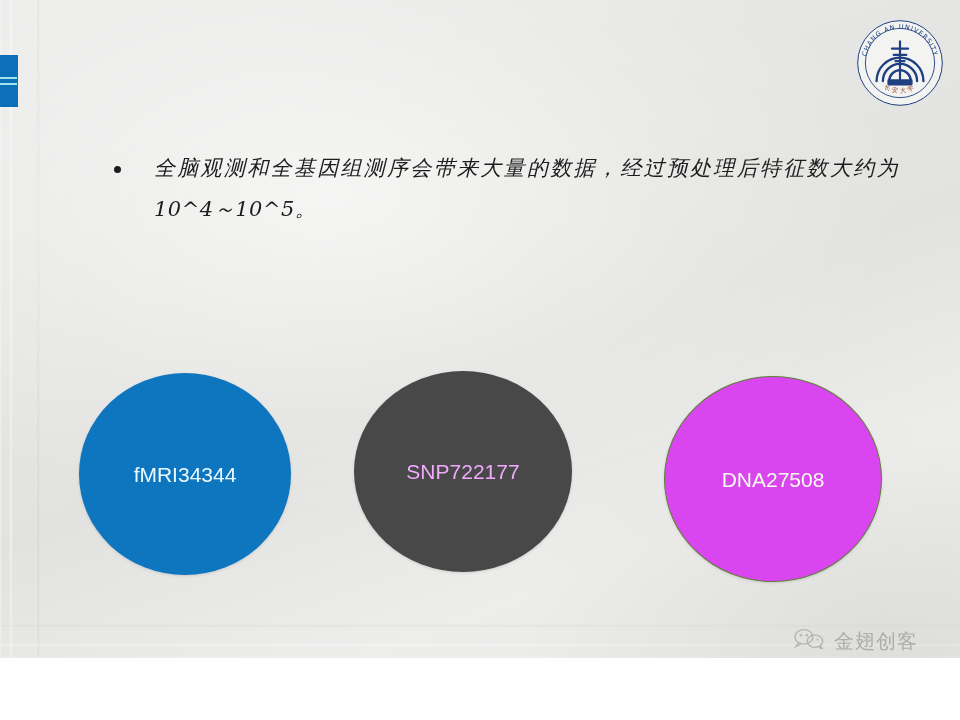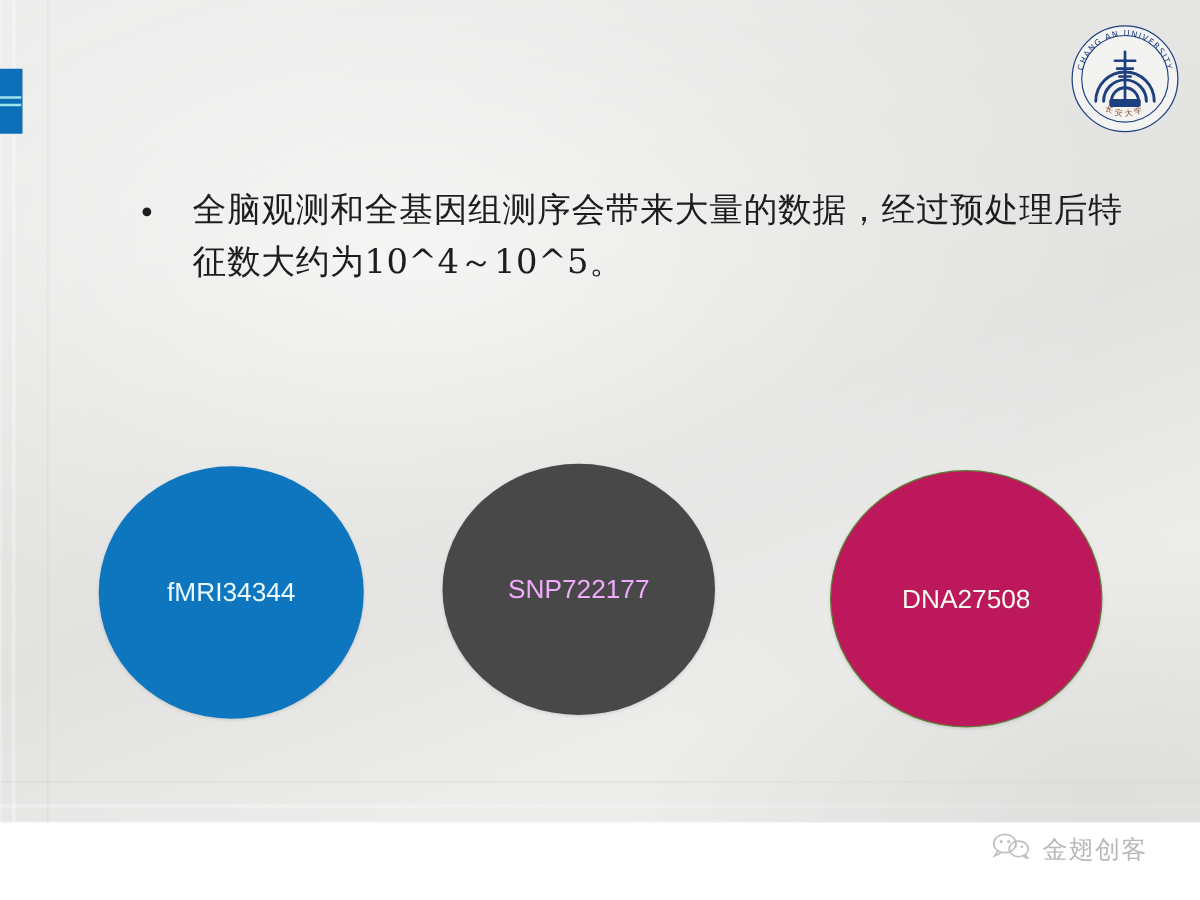--- a/index.html
+++ b/index.html
@@ -90,25 +90,26 @@
     top: 148px;
     width: 790px;
     margin: 0;
     padding: 0;
     list-style: none;
   }
   #body-list li {
     position: relative;
     padding-left: 46px;
     font-family: "DejaVu Serif", "Liberation Serif", serif;
-    font-size: 27px;
+    font-size: 21px;
     line-height: 41px;
     color: #1d1d1d;
     text-align: justify;
     letter-spacing: 0.5px;
+    font-style: italic;
   }
   #body-list li .bullet-dot {
     position: absolute;
     left: 6px;
     top: 18px;
     width: 7px;
     height: 7px;
     border-radius: 50%;
     background: #1d1d1d;
   }
@@ -141,40 +142,40 @@
     background: #0e76bf;
     color: #eafaff;
   }
   #circle-snp {
     left: 354px; top: 371px;  width: 218px; height: 201px;
     background: #484848;
     color: #f0abfc;
   }
   #circle-dna {
     left: 664px; top: 376px;  width: 216px; height: 204px;
-    background: #be185d;
+    background: #d946ef;
     border: 1px solid #5c7f34;
     color: #f6fbef;
     align-items: center;
   }
 
   
   #university-logo {
     position: absolute;
     left: 855px;
     top: 18px;
     width: 90px;
     height: 90px;
   }
 
   
   #watermark {
     position: absolute;
     left: 792px;
-    top: 662px;
+    top: 624px;
     height: 34px;
     display: flex;
     align-items: center;
     gap: 8px;
     opacity: 0.62;
   }
   #watermark .wm-text {
     font-family: "DejaVu Sans", "Liberation Sans", sans-serif;
     font-size: 20px;
     color: #8e8e8e;

